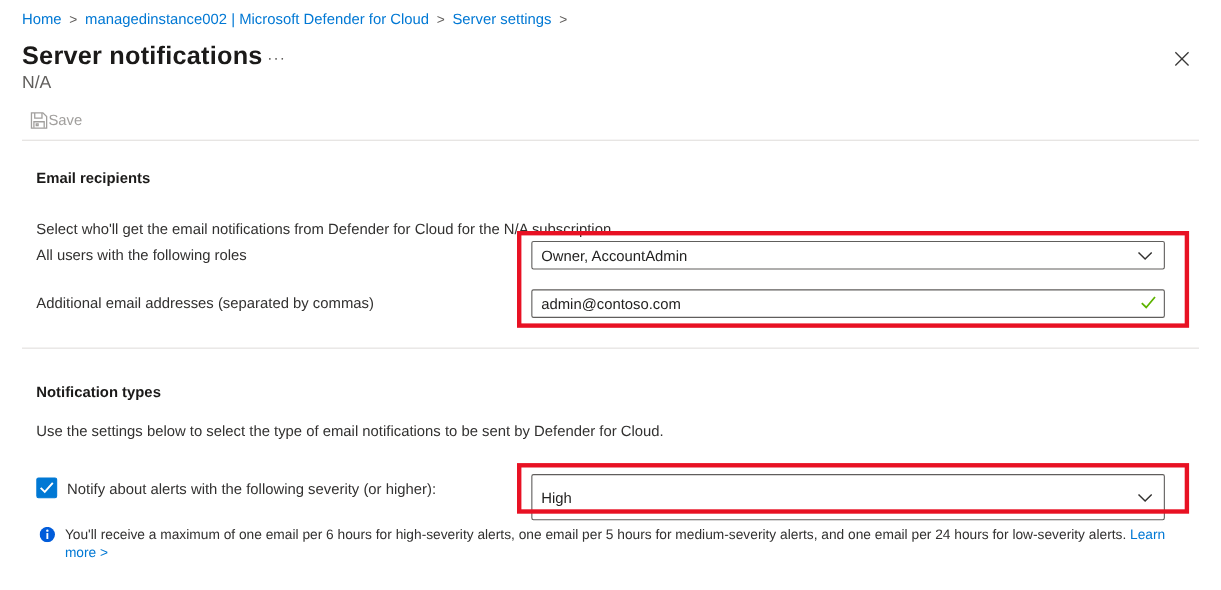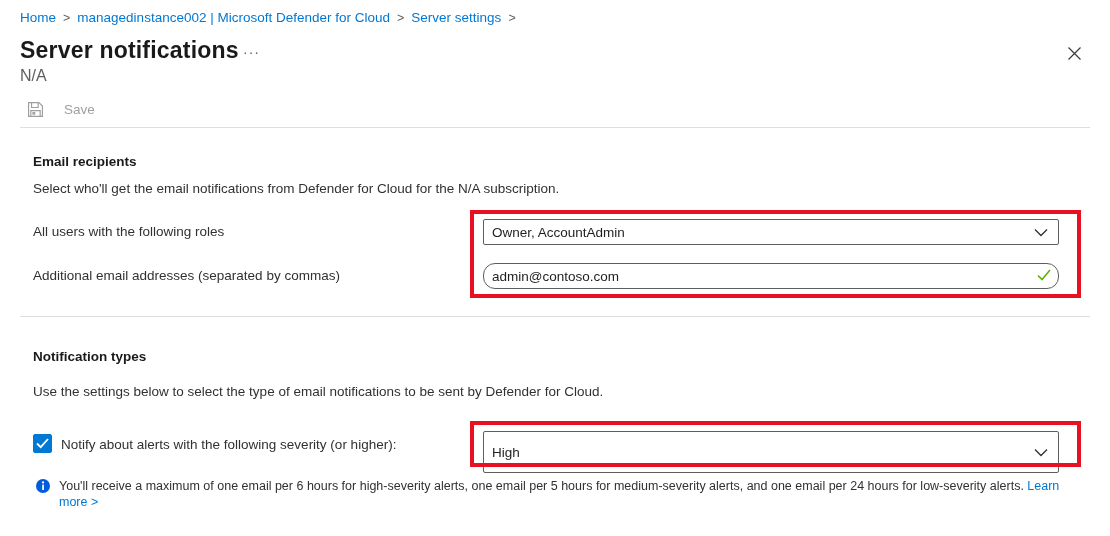--- a/index.html
+++ b/index.html
@@ -12,39 +12,39 @@
   .crumb { color:#0078d4; cursor:pointer; text-decoration:none; }
   .crumb-sep { color:#605e5c; margin:0 7px; font-size:12.5px; }
 
   
   .page-title { position:absolute; left:20px; top:37px; font-size:23px; font-weight:bold; color:#1b1a19; letter-spacing:0.2px; }
   .more-btn { position:absolute; left:243px; top:44px; color:#605e5c; font-size:14px; letter-spacing:1px; cursor:pointer; }
   .close-btn { position:absolute; left:1063px; top:42px; width:22px; height:22px; display:flex; align-items:center; justify-content:center; cursor:pointer; }
   .subtitle { position:absolute; left:20px; top:67px; font-size:16px; color:#605e5c; }
 
   
-  .save-btn { position:absolute; left:27px; top:101px; display:flex; align-items:center; gap:20px; color:#a19f9d; font-size:13.5px; cursor:default; }
+  .save-btn { position:absolute; left:27px; top:101px; display:flex; align-items:center; gap:0; color:#a19f9d; font-size:13.5px; cursor:default; }
 
   .divider { position:absolute; left:20px; width:1070px; height:1px; background:#e1dfdd; }
   .divider-1 { top:127px; }
   .divider-2 { top:316px; }
 
   .section-heading { position:absolute; left:33px; font-size:13.5px; font-weight:bold; color:#1b1a19; }
   .section-desc { position:absolute; left:33px; font-size:13.5px; color:#323130; }
   .field-label { position:absolute; left:33px; font-size:13.5px; color:#323130; }
 
   
   .combo { position:absolute; left:483px; width:576px; height:26px; border:1px solid #605e5c; border-radius:2px; background:#fff;
            display:flex; align-items:center; justify-content:space-between; padding:0 10px 0 8px; font-size:13.5px; color:#201f1e; cursor:pointer; }
   .combo-1 { top:219px; }
   .combo-2 { top:431px; height:42px; }
   .chev { display:flex; align-items:center; }
 
   .field-wrap { position:absolute; left:483px; top:263px; width:576px; height:26px; }
-  .text-input { width:100%; height:100%; border:1px solid #605e5c; border-radius:12px; padding:0 28px 0 8px;
+  .text-input { width:100%; height:100%; border:1px solid #605e5c; border-radius:2px; padding:0 28px 0 8px;
                 font-size:13.5px; color:#201f1e; font-family:"Liberation Sans", sans-serif; outline:none; }
   .valid-check { position:absolute; right:8px; top:6px; pointer-events:none; display:flex; }
 
   
   .red-box { position:absolute; border:4px solid #e81123; pointer-events:none; }
   .red-box-1 { left:470px; top:210px; width:611px; height:88px; }
   .red-box-2 { left:470px; top:421px; width:611px; height:46px; }
 
   
   .checkbox { position:absolute; left:33px; top:434px; width:19px; height:19px; background:#0078d4; border:1px solid #0078d4;
@@ -86,21 +86,21 @@
         <path d="M3.6 14.3 v-5.2 h8.8 v5.2"></path>
         <path d="M5.6 10.9 h1.6 v1.6 h-1.6 z"></path>
       </svg>
     </span>
     <span>Save</span>
   </div>
 
   <div class="divider divider-1"></div>
 
   <div class="section-heading" style="top:154px;text-align:center;">Email recipients</div>
-  <div class="section-desc" style="top:181px;">Select who'll get the email notifications from Defender for Cloud for the N/A subscription.</div>
+  <div class="section-desc" style="top:201px;">Select who'll get the email notifications from Defender for Cloud for the N/A subscription.</div>
 
   <div class="field-label" style="top:224px;">All users with the following roles</div>
   <div class="combo combo-1" role="combobox">
     <span>Owner, AccountAdmin</span>
     <span class="chev">
       <svg width="14" height="9" viewBox="0 0 14 9">
           <path d="M1 1.5 L7 7.5 L13 1.5" fill="none" stroke="#323130" stroke-width="1.3"></path>
         </svg>
     </span>
   </div>

